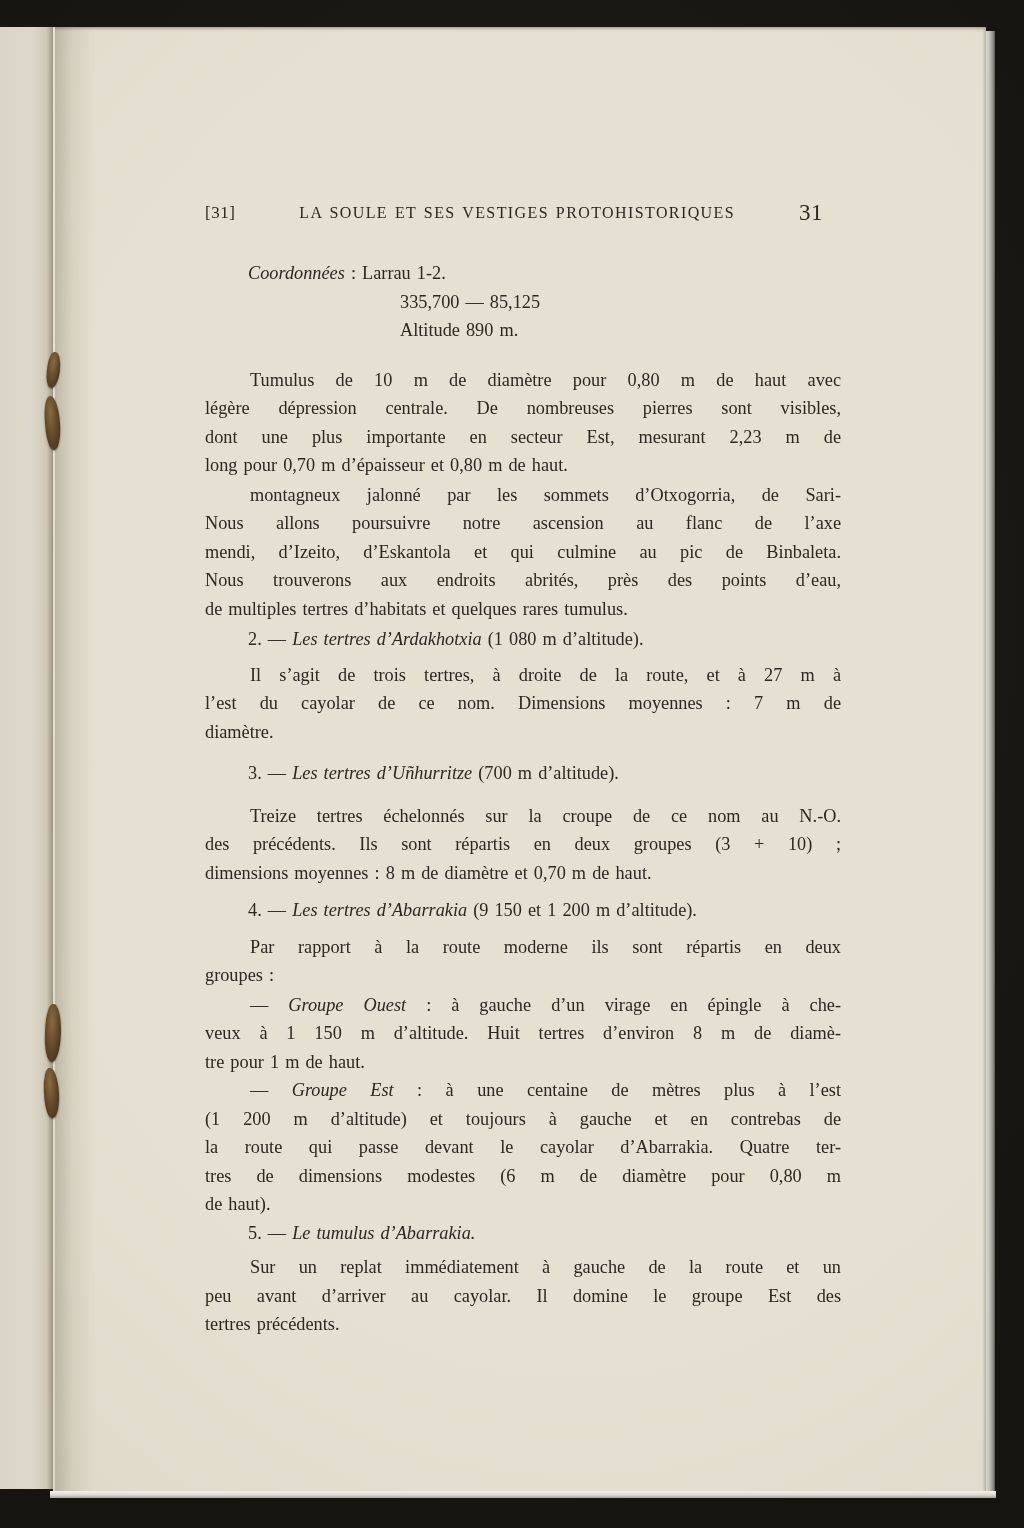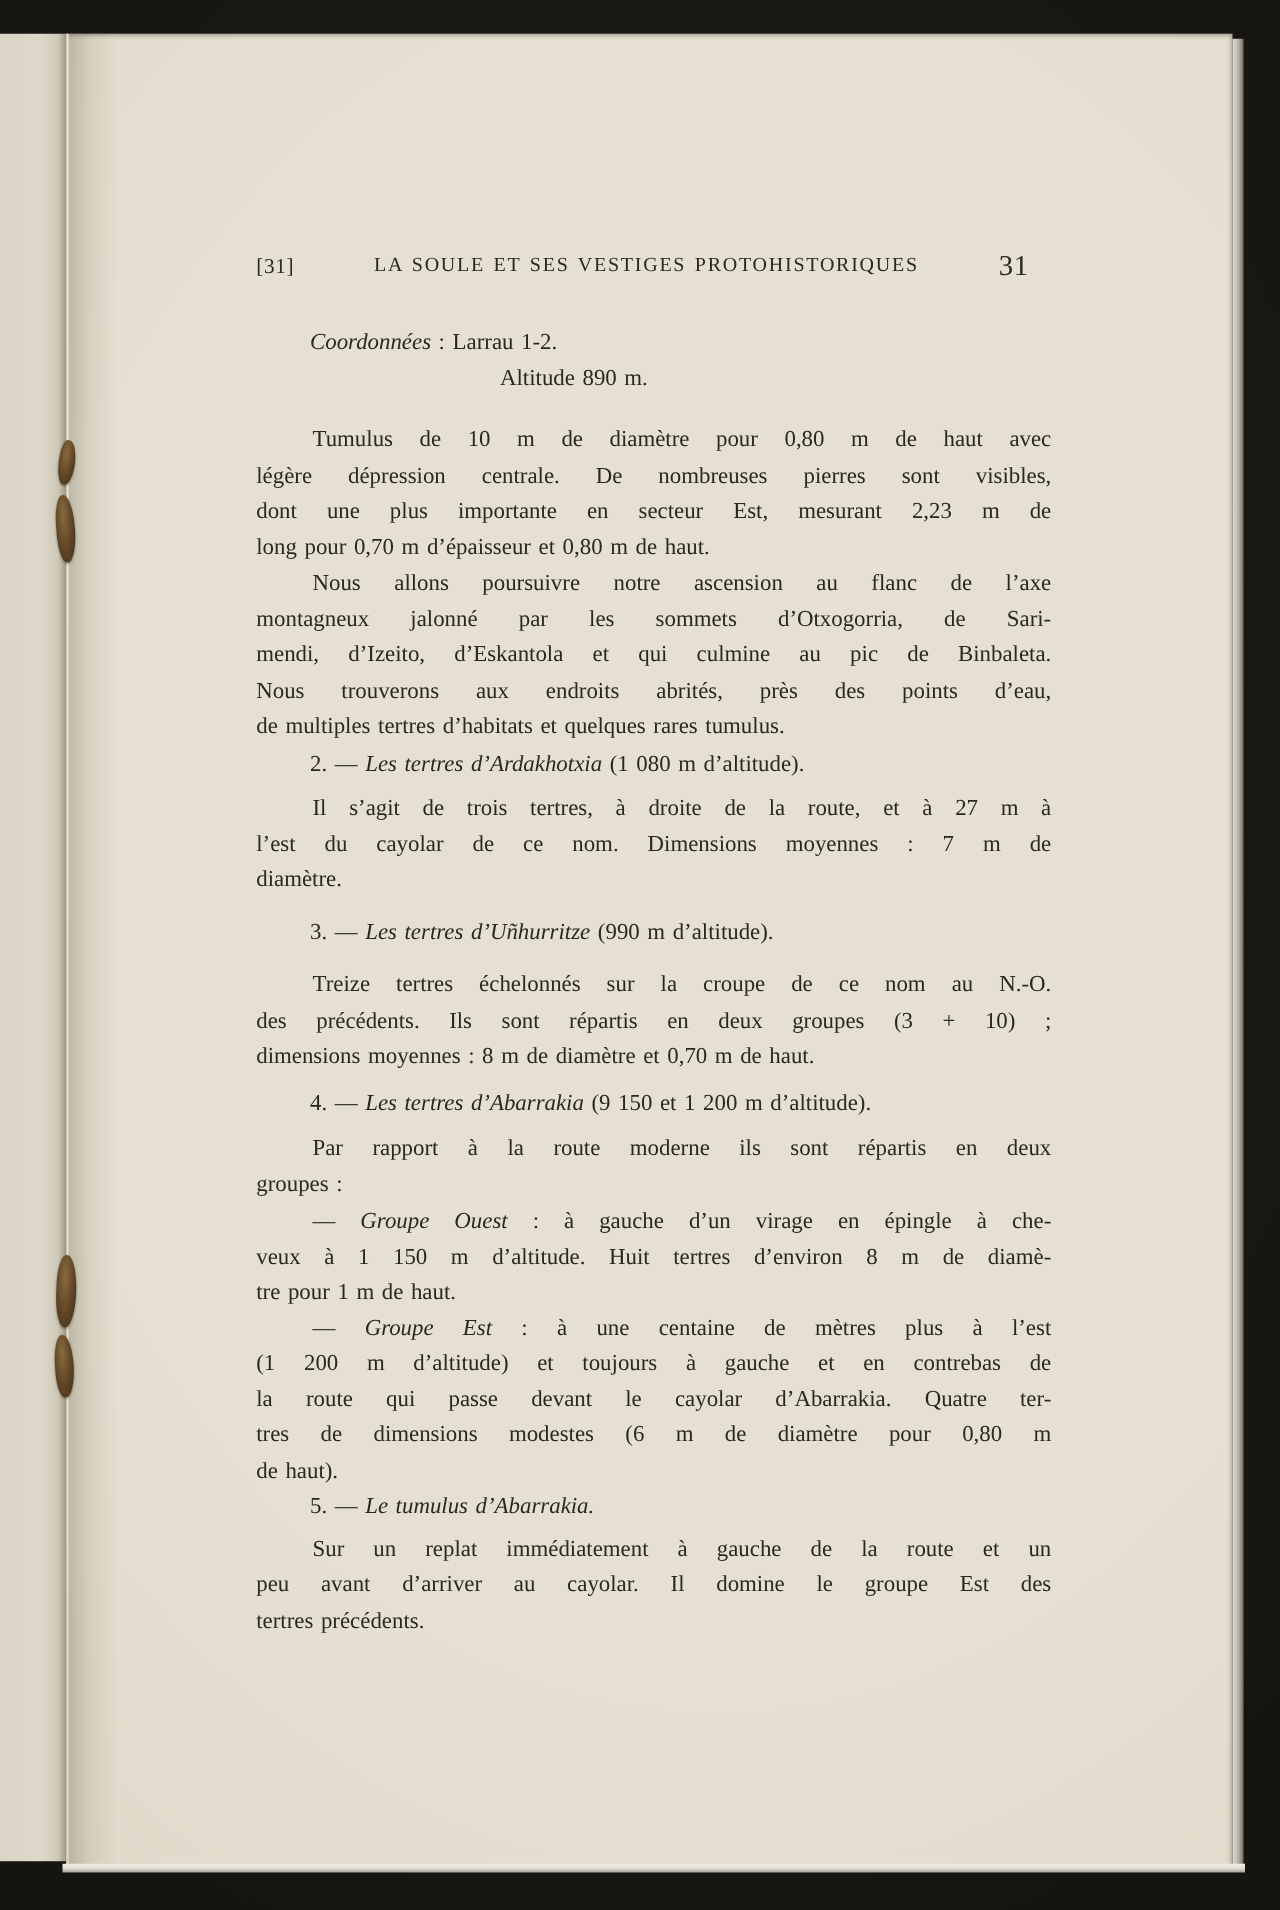--- a/index.html
+++ b/index.html
@@ -112,45 +112,46 @@
 <div class="page">
   <div class="text-column">
     <div class="running-header">
       <span class="bracket">[31]</span>
       <span class="title">LA SOULE ET SES VESTIGES PROTOHISTORIQUES</span>
       <span class="pageno">31</span>
     </div>
     <div id="content-blocks">
         <div class="block coord">
           <div class="line"><em>Coordonnées</em><span> : Larrau 1-2.</span></div>
+          <div class="line"><span>335,700 — 85,125</span></div>
           <div class="line last"><span>Altitude 890 m.</span></div>
         </div>
         <div class="block para">
           <div class="line"><span>Tumulus de 10 m de diamètre pour 0,80 m de haut avec</span></div>
           <div class="line"><span>légère dépression centrale. De nombreuses pierres sont visibles,</span></div>
           <div class="line"><span>dont une plus importante en secteur Est, mesurant 2,23 m de</span></div>
           <div class="line last"><span>long pour 0,70 m d’épaisseur et 0,80 m de haut.</span></div>
         </div>
         <div class="block para">
+          <div class="line"><span>montagneux jalonné par les sommets d’Otxogorria, de Sari-</span></div>
           <div class="line"><span>Nous allons poursuivre notre ascension au flanc de l’axe</span></div>
-          <div class="line"><span>montagneux jalonné par les sommets d’Otxogorria, de Sari-</span></div>
           <div class="line"><span>mendi, d’Izeito, d’Eskantola et qui culmine au pic de Binbaleta.</span></div>
           <div class="line"><span>Nous trouverons aux endroits abrités, près des points d’eau,</span></div>
           <div class="line last"><span>de multiples tertres d’habitats et quelques rares tumulus.</span></div>
         </div>
         <div class="block heading">
           <div class="line last"><span>2. — </span><em>Les tertres d’Ardakhotxia</em><span> (1 080 m d’altitude).</span></div>
         </div>
         <div class="block para">
           <div class="line"><span>Il s’agit de trois tertres, à droite de la route, et à 27 m à</span></div>
           <div class="line"><span>l’est du cayolar de ce nom. Dimensions moyennes : 7 m de</span></div>
           <div class="line last"><span>diamètre.</span></div>
         </div>
         <div class="block heading">
-          <div class="line last"><span>3. — </span><em>Les tertres d’Uñhurritze</em><span> (990 m d’altitude).</span></div>
+          <div class="line last"><span>3. — </span><em>Les tertres d’Uñhurritze</em><span> (700 m d’altitude).</span></div>
         </div>
         <div class="block para">
           <div class="line"><span>Treize tertres échelonnés sur la croupe de ce nom au N.-O.</span></div>
           <div class="line"><span>des précédents. Ils sont répartis en deux groupes (3 + 10) ;</span></div>
           <div class="line last"><span>dimensions moyennes : 8 m de diamètre et 0,70 m de haut.</span></div>
         </div>
         <div class="block heading">
           <div class="line last"><span>4. — </span><em>Les tertres d’Abarrakia</em><span> (9 150 et 1 200 m d’altitude).</span></div>
         </div>
         <div class="block para">

